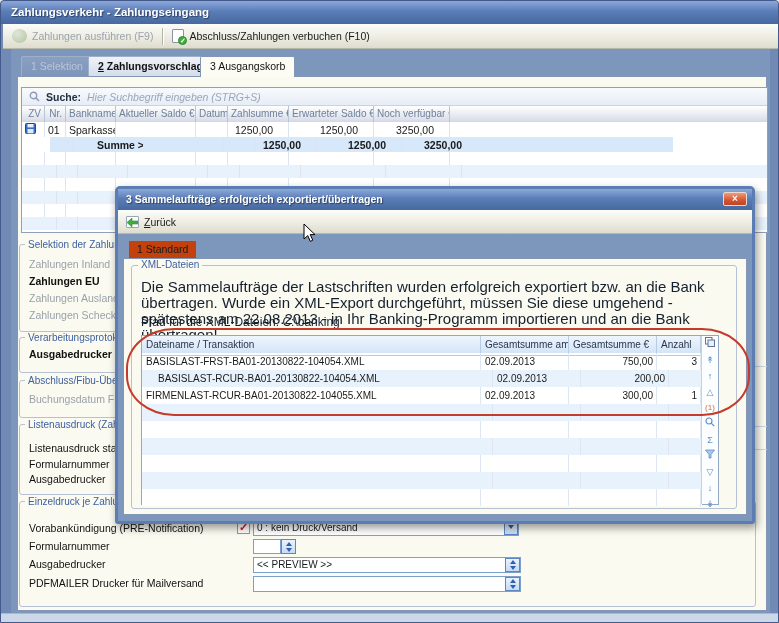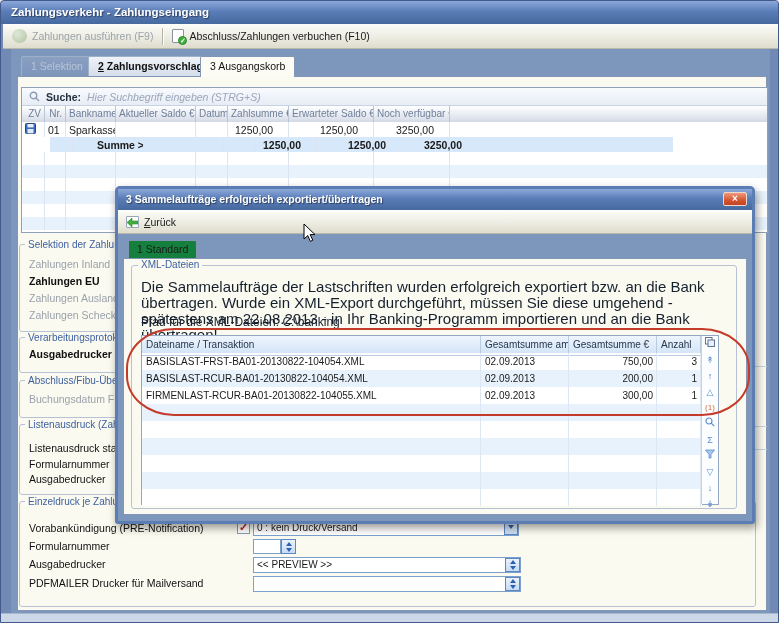--- a/index.html
+++ b/index.html
@@ -41,21 +41,21 @@
   .search-label { font-weight:bold; color:#22303f; }
   .search-ph { font-style:italic; color:#9aa6ba; }
   .mrow { display:grid; grid-template-columns:23px 21px 50px 80px 32px 61px 85px 76px 1fr; height:15px; }
   .mhead { left:21px; top:105px; width:745px; height:16px;
     background:linear-gradient(#ffffff,#dde2ec 80%,#d2d8e4); color:#70809a; font-size:10px; }
   .mhead > div { border-right:1px solid #b9c4d5; padding:2px 3px 0 3px; overflow:hidden; white-space:nowrap;text-align:right; }
   .mcell { border-right:1px solid #dbe4f0; padding:2px 3px 0 3px; overflow:hidden; white-space:nowrap; }
   .mcell:last-child, .mhead > div:last-child { border-right:none; }
   .num { text-align:right; padding-right:15px; }
   .row-white { background:#fff; }
-  .row-stripe { background:#e8f2fc; }
+  .row-stripe { background:#e8f2fc;padding-left:12px; }
   .row-sum { background:#d6e8fa; font-weight:bold; }
   .erow { height:13px; }
 
   
   .fset { border:1px solid #b6c2d4; border-radius:3px; }
   .legend { font-size:10px; color:#3c5fa0; background:#fbfaf0; padding:0 3px; white-space:nowrap; }
   .sb-item { font-size:10.5px; color:#111; white-space:nowrap; }
   .sb-item.dim { color:#99a1ab; }
   .sb-item.b { font-weight:bold; }
 
@@ -76,21 +76,21 @@
   .dtitle { left:0; top:0; width:634px; height:21px;
     background:linear-gradient(#8ca8da,#5a7db8 45%,#46699f);
     color:#fff; font-weight:bold; font-size:10.5px; line-height:21px; padding-left:8px;
     text-shadow:1px 1px 1px rgba(0,0,0,.45); }
   .closebtn { right:5px; top:3px; width:24px; height:14px; border-radius:2px;
     background:linear-gradient(#ef9a7d,#d4552f 60%,#c04424); border:1px solid #f0d9cc;
     color:#fff; font-weight:bold; font-size:10px; line-height:12px; text-align:center; }
   .dtoolbar { left:0; top:21px; width:634px; height:24px;
     background:linear-gradient(#fdfdfa,#ebebe0 60%,#dedccd); border-bottom:1px solid #b9b9aa;
     display:flex; align-items:center; padding-left:8px; gap:5px; }
-  .dtab { left:10px; top:51px; height:18px; line-height:17px; padding:0 8px; background:#15803d;
+  .dtab { left:10px; top:51px; height:18px; line-height:17px; padding:0 8px; background:#c2410c;
     border:1px solid #8396b3; border-bottom:none; border-radius:2px 2px 0 0; z-index:2; }
   .dpanel { left:5px; top:69px; width:624px; height:257px; background:#fbfaf0; border:1px solid #8396b3; }
   .dfset { left:13px; top:76px; width:606px; height:244px; }
   .dlegend { left:20px; top:70px; }
   .dmsg { left:23px; top:90px; width:586px; font-size:15px; line-height:16px; color:#15202e; }
   .dpath { left:23px; top:126px; font-size:12px; color:#15202e; }
 
   .dtable { left:23px; top:146px; width:578px; height:170px; border:1px solid #93a7c2; background:#fff; }
   .drow { display:grid; grid-template-columns:339px 88px 88px 44px; height:17px; width:560px; }
   .dhead { background:linear-gradient(#eef5fd,#d4e5f8); color:#27364d; font-size:10px; }

